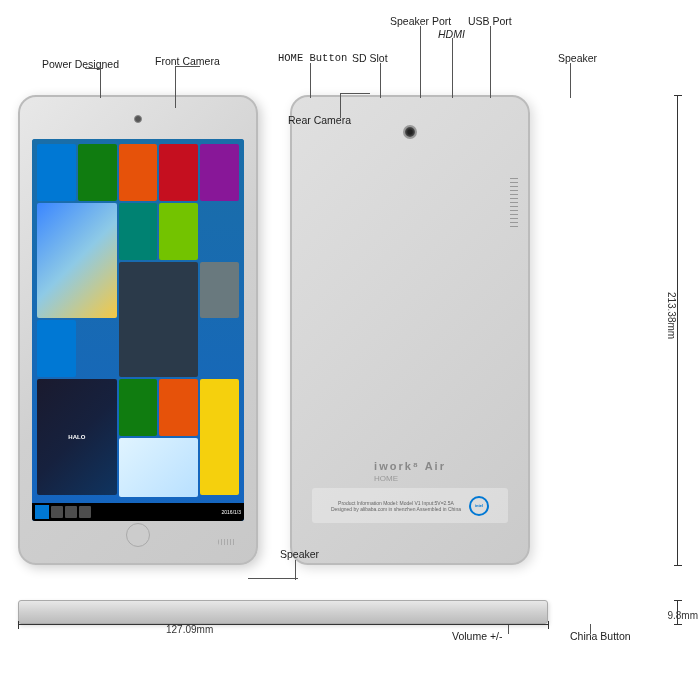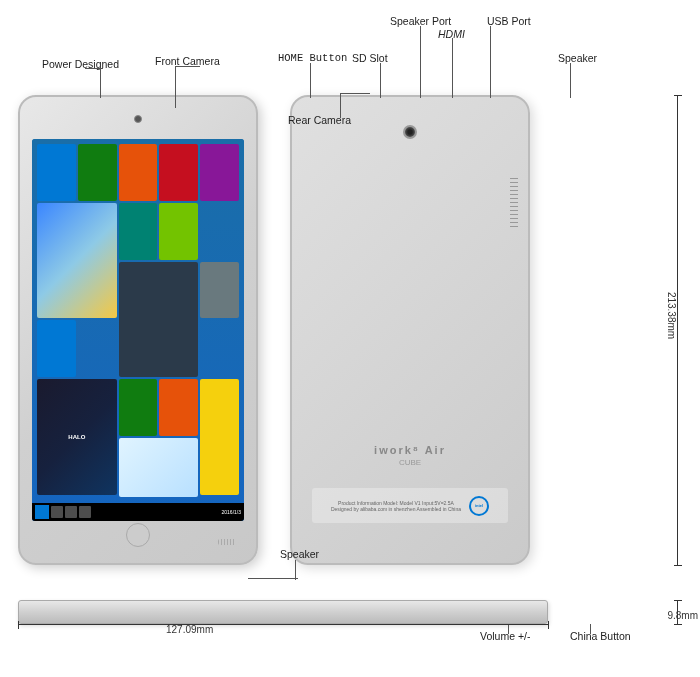--- a/index.html
+++ b/index.html
@@ -203,24 +203,23 @@
       transform: translateX(-50%);
       width: 14px;
       height: 14px;
       background: radial-gradient(circle, #222 30%, #444 60%, #888 100%);
       border-radius: 50%;
       border: 2px solid #999;
     }
 
     .tablet-back-logo {
       position: absolute;
-      bottom: 96px;
+      bottom: 80px;
       left: 50%;
       transform: translateX(-50%);
-      text-align: center;
     }
 
     .tablet-back-info {
       position: absolute;
       bottom: 40px;
       left: 20px;
       right: 20px;
       height: 35px;
       background: rgba(255,255,255,0.3);
       border-radius: 3px;
@@ -312,21 +311,21 @@
     </div>
     <div class="tablet-front-home"></div>
     <div class="tablet-front-speaker"></div>
   </div>
 
   <div class="tablet-back">
     <div class="tablet-back-camera"></div>
     <div class="tablet-back-speaker"></div>
     <div class="tablet-back-logo">
       <div style="font-size:11px; color:#888; font-weight:bold; letter-spacing:2px;">iwork⁸ Air</div>
-      <div style="font-size:8px; color:#999; margin-top:2px;">CUBE</div>
+      <div style="font-size:8px; color:#999; margin-top:2px;">HOME</div>
     </div>
     <div class="tablet-back-info">
       <div style="font-size:5px; color:#666; text-align:center;">Product Information Model: Model V1 Input:5V=2.5A<br>Designed by alibaba.com in shenzhen Assembled in China</div>
       <div style="width:20px; height:20px; border-radius:50%; border:2px solid #0078d4; display:flex; align-items:center; justify-content:center;">
         <span style="font-size:4px; color:#0078d4; font-weight:bold;">intel</span>
       </div>
     </div>
   </div>
 
   <div class="tablet-side"></div>
@@ -345,35 +344,35 @@
 
   <div class="label" style="left:352px; top:52px;">SD Slot</div>
   <div style="position:absolute; left:380px; top:63px; width:1px; height:35px; background:#555;"></div>
 
   <div class="label" style="left:390px; top:15px;">Speaker Port</div>
   <div style="position:absolute; left:420px; top:26px; width:1px; height:72px; background:#555;"></div>
 
   <div class="label" style="left:438px; top:28px;font-style:italic;">HDMI</div>
   <div style="position:absolute; left:452px; top:38px; width:1px; height:60px; background:#555;"></div>
 
-  <div class="label" style="left:487px; top:15px;">USB Port</div>
+  <div class="label" style="left:468px; top:15px;">USB Port</div>
   <div style="position:absolute; left:490px; top:26px; width:1px; height:72px; background:#555;"></div>
 
   <div class="label" style="left:558px; top:52px;">Speaker</div>
   <div style="position:absolute; left:570px; top:63px; width:1px; height:35px; background:#555;"></div>
 
   <div class="label" style="left:288px; top:82px;margin-top:32px;">Rear Camera</div>
   <div style="position:absolute; left:340px; top:93px; width:1px; height:25px; background:#555;"></div>
   <div style="position:absolute; left:340px; top:93px; width:30px; height:1px; background:#555;"></div>
 
   <div class="label" style="left:280px; top:548px;">Speaker</div>
   <div style="position:absolute; left:295px; top:560px; width:1px; height:20px; background:#555;"></div>
   <div style="position:absolute; left:248px; top:578px; width:50px; height:1px; background:#555;"></div>
 
-  <div class="label" style="left:480px; top:630px;">Volume +/-</div>
+  <div class="label" style="left:452px; top:630px;">Volume +/-</div>
   <div style="position:absolute; left:508px; top:624px; width:1px; height:10px; background:#555;"></div>
 
   <div class="label" style="left:570px; top:630px;">China Button</div>
   <div style="position:absolute; left:590px; top:624px; width:1px; height:10px; background:#555;"></div>
 
   <div style="position:absolute; left:18px; bottom:52px; width:530px; height:1px; background:#333;"></div>
   <div style="position:absolute; left:18px; bottom:48px; width:1px; height:8px; background:#333;"></div>
   <div style="position:absolute; left:548px; bottom:48px; width:1px; height:8px; background:#333;"></div>
   <div class="measure-label" style="left:130px; bottom:42px;margin-left:36px;">127.09mm</div>
 

